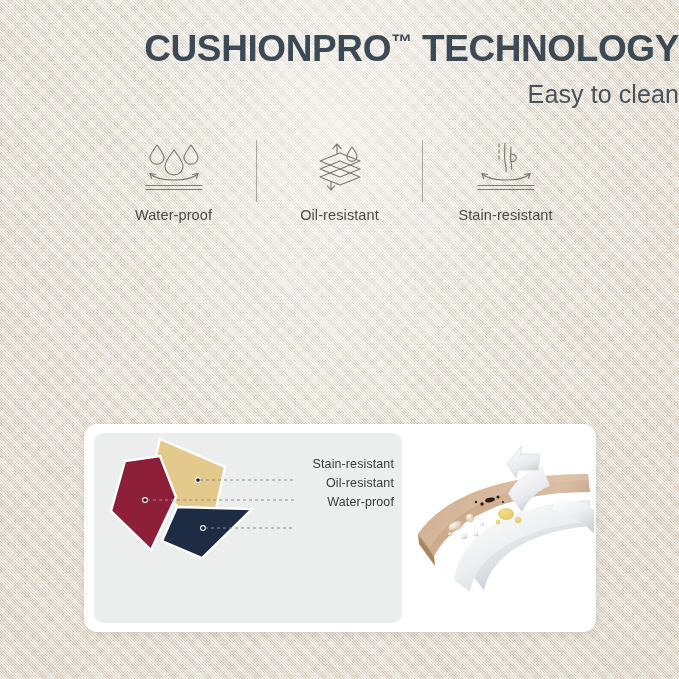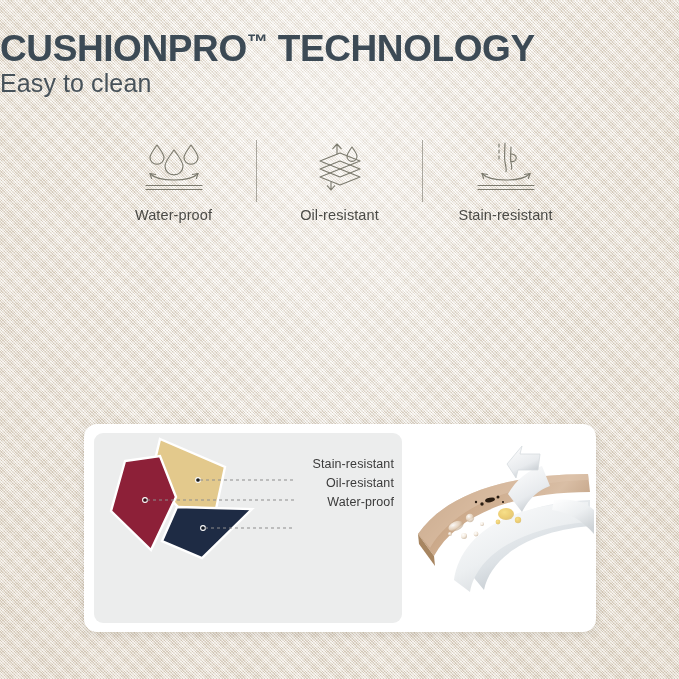--- a/index.html
+++ b/index.html
@@ -28,28 +28,28 @@
         rgba(190,176,155,0.12) 2px, rgba(190,176,155,0.12) 4px),
       linear-gradient(160deg, #f7f1e7 0%, #f4ece1 45%, #efe6d9 100%);
   }
   #banner::after{
     content:""; position:absolute; inset:0; pointer-events:none;
     background:radial-gradient(ellipse at 50% 20%,
        rgba(255,255,255,0.50) 0%, rgba(255,255,255,0.10) 45%, rgba(216,202,182,0.18) 100%);
   }
 
   
-  .header { position:absolute; top:30px; left:0; width:679px; text-align:left; z-index:3; }
+  .header { position:absolute; top:30px; left:0; width:679px; text-align:right; z-index:3; }
   .title {
     font-size:37px; font-weight:bold; letter-spacing:-0.4px;
     color:#3c4a55; line-height:1.05; white-space:nowrap;
   }
   .title .tm { font-size:21px; vertical-align:12px; letter-spacing:0; }
   .subtitle {
-    font-size:25px; font-weight:normal;
+    margin-top:11px; font-size:25px; font-weight:normal;
     color:#47525a; letter-spacing:0.1px;
   }
 
   
   .features {
     position:absolute; top:138px; left:0; width:679px;
     display:flex; justify-content:center; align-items:flex-start; z-index:3;
   }
   .feature { width:165px; display:flex; flex-direction:column; align-items:center; }
   .feature-icon { height:56px; display:flex; align-items:center; justify-content:center; }

